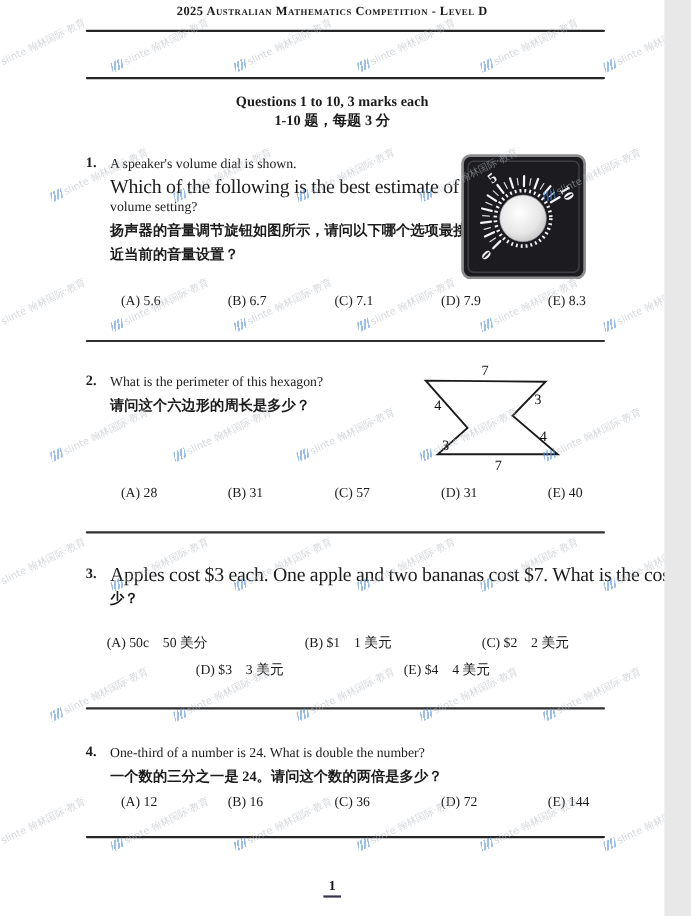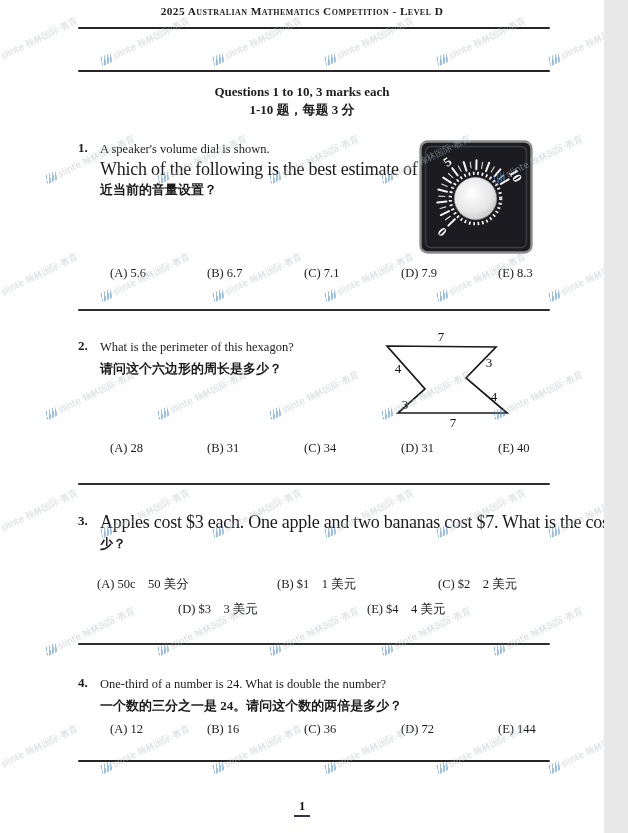--- a/index.html
+++ b/index.html
@@ -40,20 +40,22 @@
   <div class="abs center h-comp">2025 Australian Mathematics Competition - Level D</div>
   <div class="rule" style="top:27px"></div>
   <div class="rule" style="top:70px"></div>
   <div class="abs center h-sec" style="top:84px">Questions 1 to 10, 3 marks each</div>
   <div class="abs center h-sec" style="top:101px">1-10 题，每题 3 分</div>
 
   <div class="qnum" style="left:78px;top:140px">1.</div>
   <div class="abs" style="left:100px;top:140px">
     <div class="ln-en">A speaker's volume dial is shown.</div>
     <div class="ln-en tight">Which of the following is the best estimate of the current</div>
+    <div class="ln-en">volume setting?</div>
+    <div class="ln-zh">扬声器的音量调节旋钮如图所示，请问以下哪个选项最接</div>
     <div class="ln-zh">近当前的音量设置？</div>
   </div>
 
   <div class="fig" style="left:419px;top:140px">
     <svg width="114" height="114" viewBox="0 0 113 113">
       <defs>
         <radialGradient id="knobg" cx="42%" cy="38%" r="70%">
           <stop offset="0%" stop-color="#ffffff"></stop>
           <stop offset="65%" stop-color="#e6e6e6"></stop>
           <stop offset="100%" stop-color="#bfbfbf"></stop>
@@ -126,21 +128,21 @@
         <text x="72" y="97">7</text>
         <text x="24" y="79">3</text>
         <text x="17" y="43">4</text>
       </g>
     </svg>
   </div>
 
   <div class="opts" style="top:441px">
     <span>(A) 28</span>
     <span>(B) 31</span>
-    <span>(C) 34</span>
+    <span>(C) 57</span>
     <span>(D) 31</span>
     <span>(E) 40</span>
   </div>
 
   <div class="rule thin" style="top:483px"></div>
 
   <div class="qnum" style="left:78px;top:513px">3.</div>
   <div class="abs" style="left:100px;top:513px">
     <div class="ln-en tight">Apples cost $3 each. One apple and two bananas cost $7. What is the cost of one banana?</div>
     <div class="ln-zh">少？</div>

